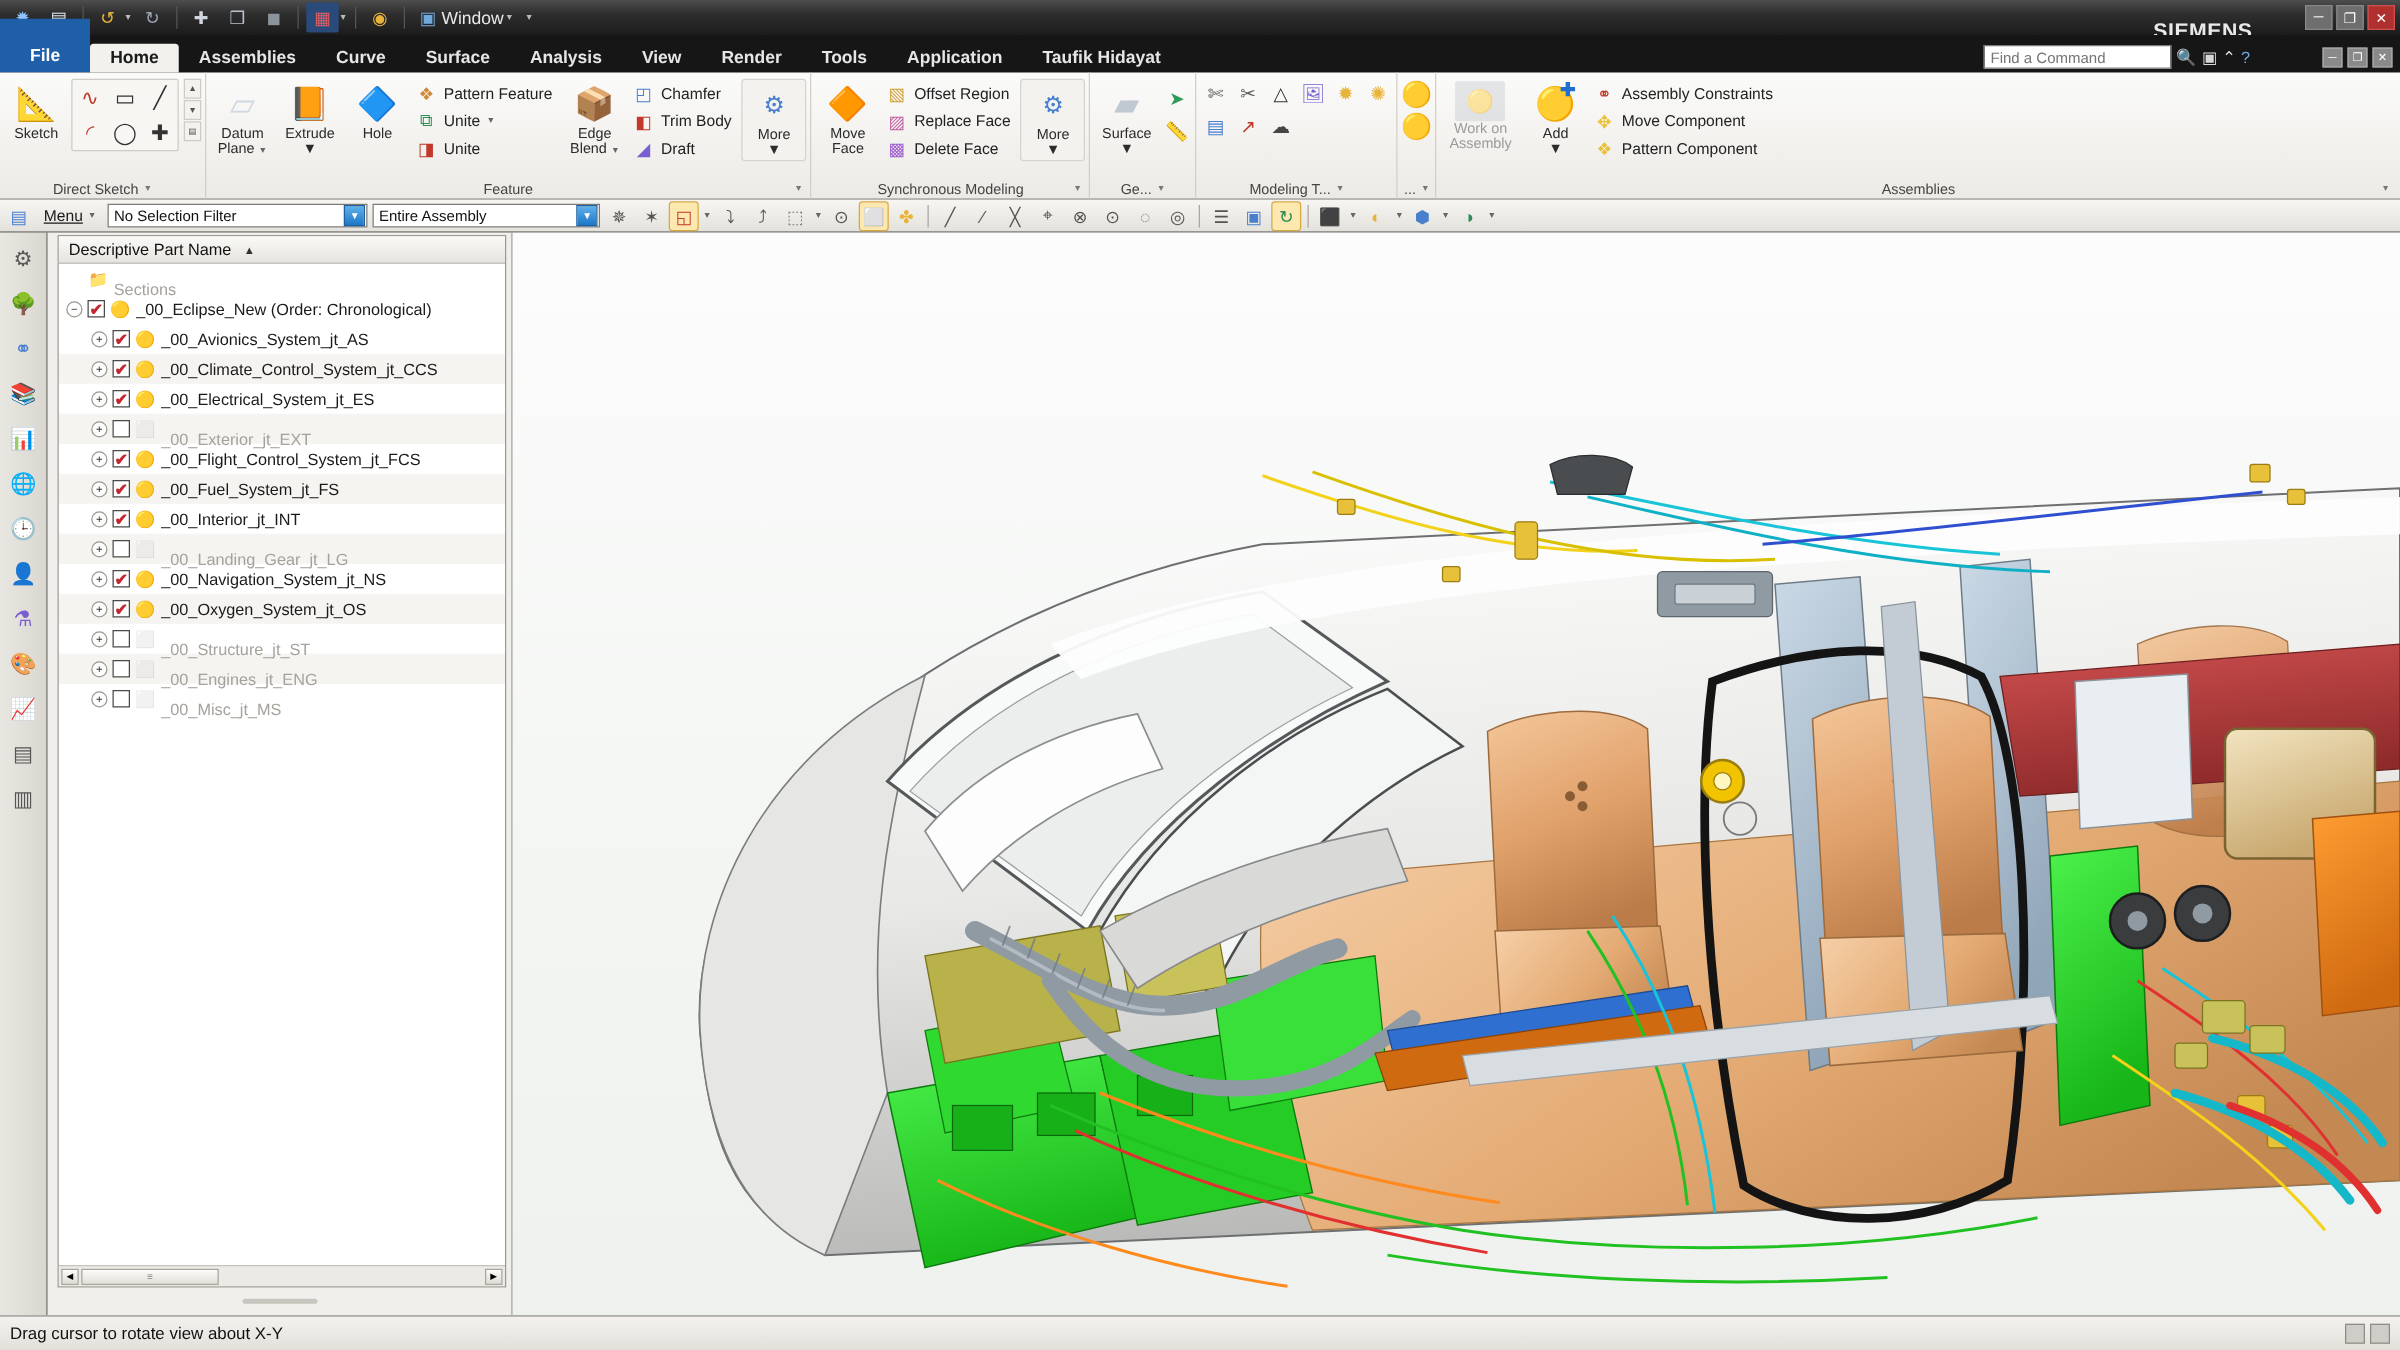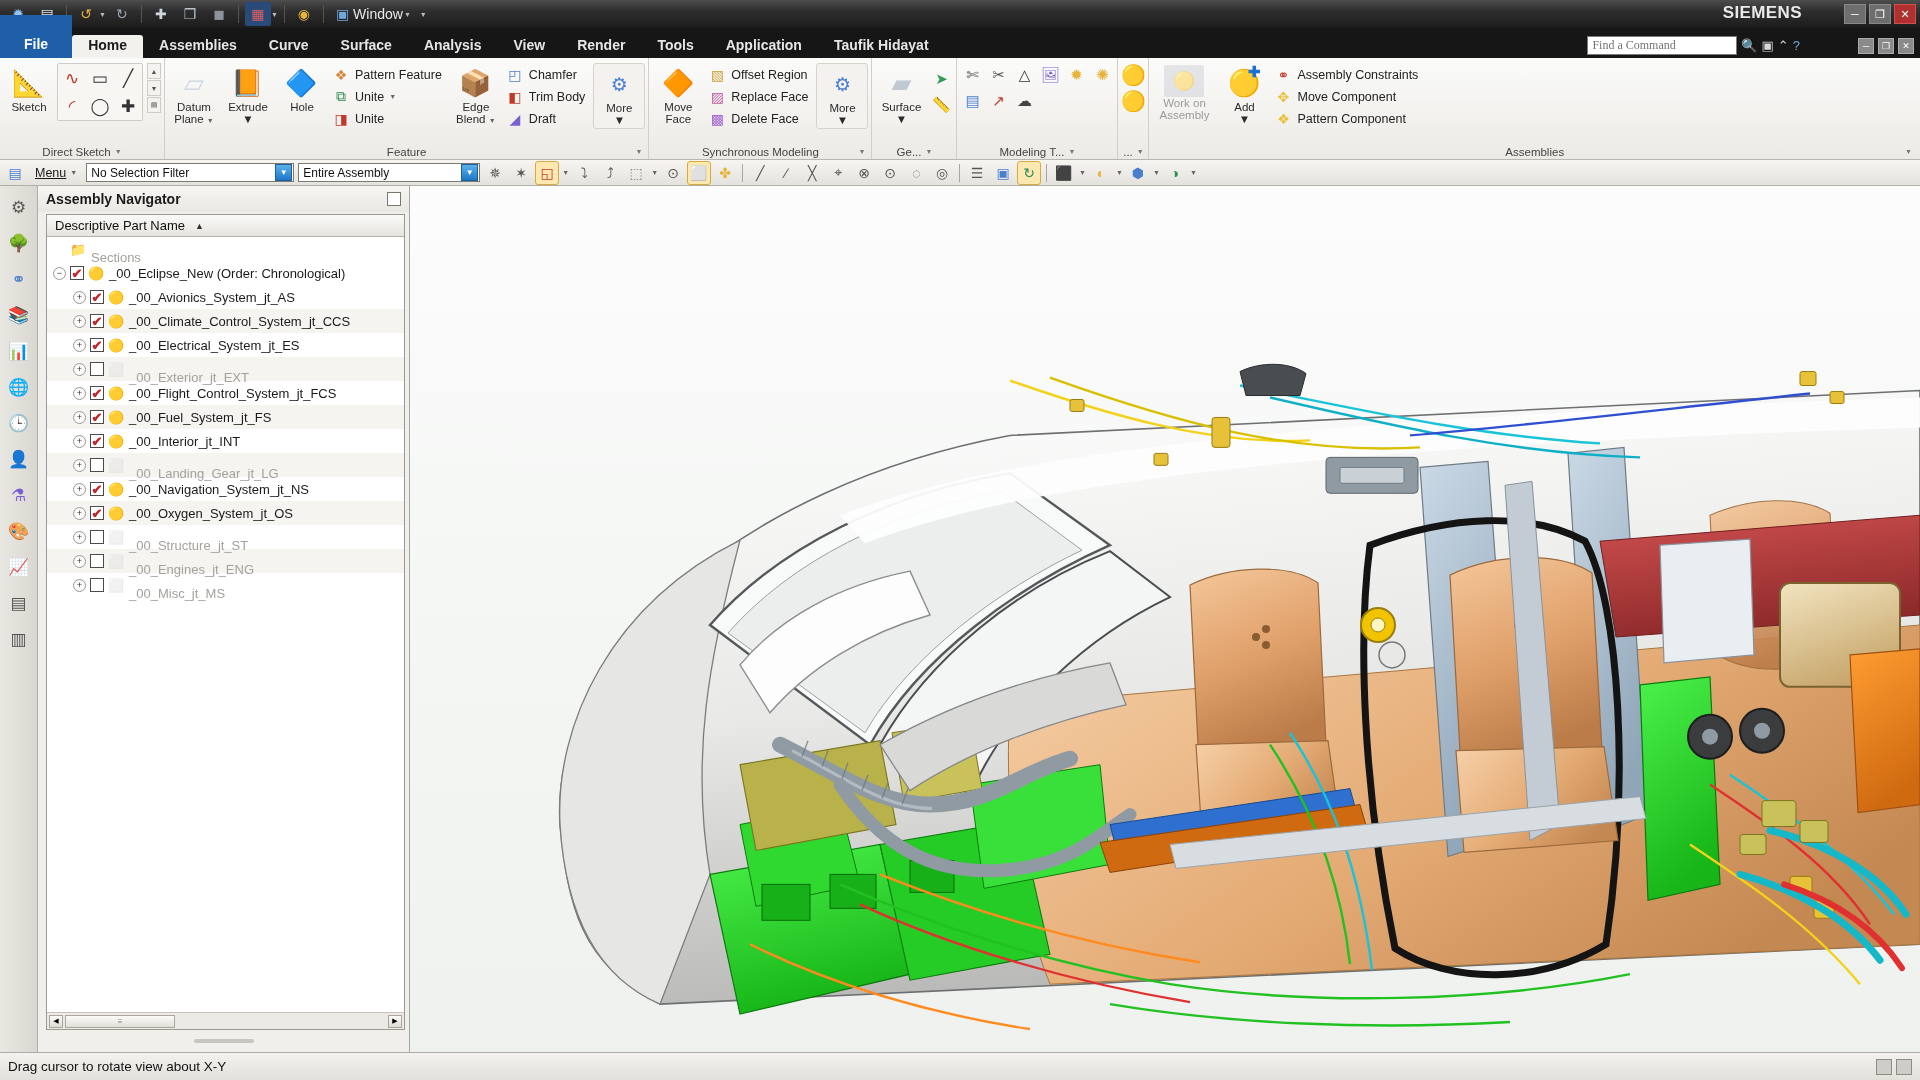--- a/index.html
+++ b/index.html
@@ -26,21 +26,21 @@
   }
   .qat-sep { width: 1px; height: 18px; background: #555; margin: 0 3px; }
   .qat-caret { font-size: 7px; color: #bbb; margin-left:-3px; }
   .win-menu { color: #e8e8e8; font-size: 14px; display:flex; align-items:center; gap:4px; margin-left:6px;}
   .title-text {
     position: absolute; left: 0; right: 0; text-align: center;
     color: #f2f2f2; font-size: 14px; font-weight: bold;
     pointer-events: none;
   }
   .brand {
-    position: absolute; right: 118px; top: 3px;
+    position: absolute; right: 118px; top: 15px;
     color: #e9e9e9; font-size: 17px; font-weight: bold; letter-spacing: .4px;
   }
   .win-ctrl { position: absolute; right: 4px; display: flex; gap: 3px; }
   .win-ctrl span {
     width: 22px; height: 20px; background: #6e6e6e;
     color: #fff; font-size: 11px; display:flex;align-items:center;justify-content:center;
     border: 1px solid #888;
   }
   .win-ctrl .close { background: #b03030; border-color:#d05050; }
 
@@ -55,21 +55,21 @@
   }
   .tab.file { background: #1f5fa8; color:#fff; padding: 22px 24px 7px; }
   .tab.active { background: #f2f1ee; color: #1a1a1a; border-radius: 3px 3px 0 0; }
   .findbox {
     position: absolute; right: 120px; bottom: 3px;
     display:flex; align-items:center; gap:4px;
   }
   .findbox input {
     width: 150px; height: 19px; font-size: 12px;
     border: 1px solid #7a7a7a; background: #fff; padding: 0 4px;
-    font-family: Liberation Serif, serif; color: #000000;
+    font-family: Liberation Sans, sans-serif; color: #000000;
   }
   .findbox .ic { color: #d8d8d8; font-size: 13px; }
   .tabstrip-right { position:absolute; right: 6px; bottom: 4px; display:flex; gap:4px; align-items:center;}
   .mini-btn { width:16px;height:16px;background:#8a8a8a;border:1px solid #aaa;font-size:9px;color:#fff;display:flex;align-items:center;justify-content:center;}
 
   
   .ribbon {
     height: 102px; background: linear-gradient(180deg,#fbfbfa 0%,#eceae5 100%);
     display: flex; border-bottom: 1px solid #b9b6af;
     position: relative;
@@ -548,24 +548,20 @@
     <div class="ric" style="color:#4a7fd0">🕒</div>
     <div class="ric" style="color:#d0a03a">👤</div>
     <div class="ric" style="color:#7a5fd0">⚗</div>
     <div class="ric" style="color:#d05f5f">🎨</div>
     <div class="ric" style="color:#2e8b57">📈</div>
     <div class="ric" style="color:#555">▤</div>
     <div class="ric" style="color:#555">▥</div>
   </div>
 
   <div class="navpanel">
-    <div class="navhdr">
-      <span>Assembly Navigator</span>
-      <span class="pin"></span>
-    </div>
     <div class="navbody">
       <div class="colhdr">
         <span>Descriptive Part Name</span>
         <span class="sortarrow">▲</span>
       </div>
       <div class="tree">
 
         <div class="trow">
           <span class="exp none"></span>
           <span class="partic folderic">📁</span>

